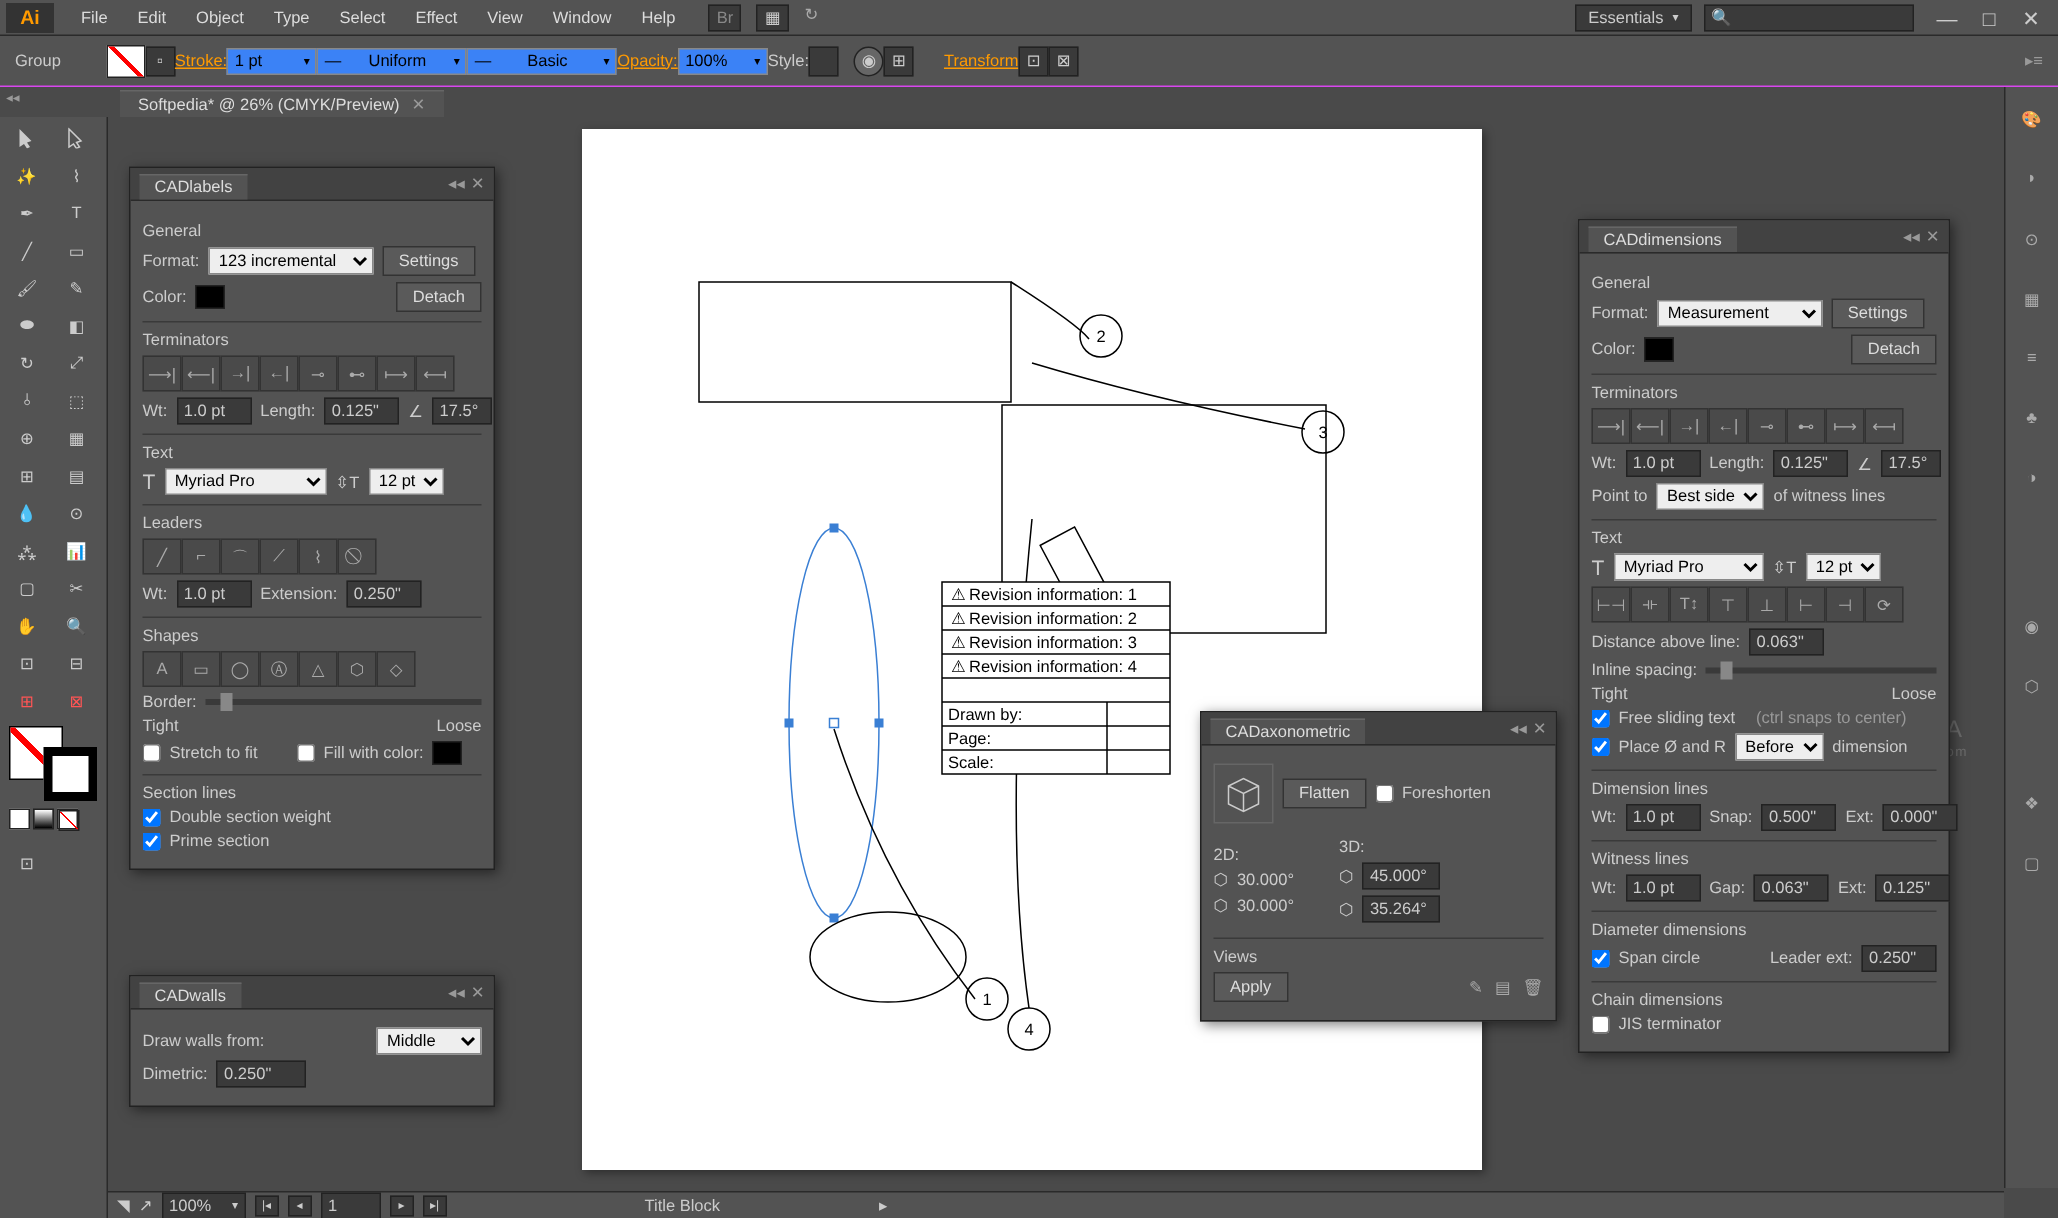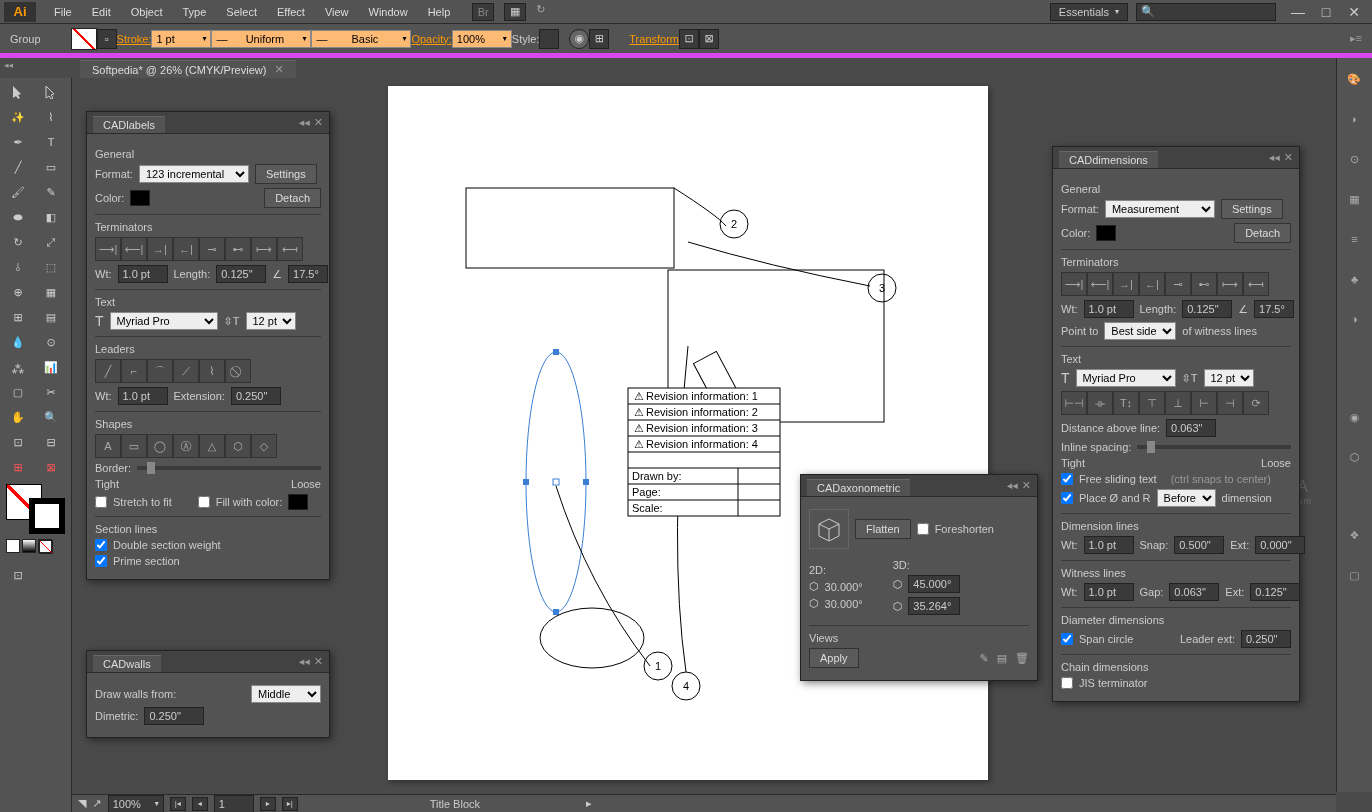--- a/index.html
+++ b/index.html
@@ -5,27 +5,27 @@
 *{margin:0;padding:0;box-sizing:border-box;font-family:"Segoe UI",Tahoma,sans-serif;font-size:11px;user-select:none}
 body{background:#4a4a4a;width:1372px;height:812px;overflow:hidden;color:#ccc;position:relative}
 .menubar{height:24px;background:#535353;display:flex;align-items:center;padding:0 4px;border-bottom:1px solid #2a2a2a}
 .app-logo{width:32px;height:20px;background:#333;color:#ff9a00;display:flex;align-items:center;justify-content:center;font-weight:bold;font-size:13px;margin-right:8px}
 .menu-item{padding:16px 10px;height:24px;display:flex;align-items:center;cursor:default;color:#ddd}
 .menu-right{margin-left:auto;display:flex;align-items:center;gap:8px}
 .workspace-sel{background:#3a3a3a;border:1px solid #222;padding:2px 8px;color:#ccc;display:flex;align-items:center;gap:6px}
 .search-box{background:#3a3a3a;border:1px solid #222;width:140px;height:18px;display:flex;align-items:center;padding:0 4px}
 .win-ctrl{display:flex}
 .win-btn{width:28px;height:18px;display:flex;align-items:center;justify-content:center;color:#ccc;font-size:14px}
-.ctrlbar{height:34px;background:#535353;display:flex;align-items:center;padding:0 10px;gap:0;border-bottom:5px solid #d946ef}
+.ctrlbar{height:34px;background:#535353;display:flex;align-items:center;padding:0 10px;gap:0;border-bottom:1px solid #d946ef}
 .ctrl-label{color:#ccc}
 .ctrl-label.orange{color:#ff9a00;text-decoration:underline}
 .swatch{width:26px;height:22px;background:#fff;border:1px solid #222;position:relative}
 .swatch::after{content:'';position:absolute;inset:0;background:linear-gradient(45deg,transparent 46%,red 46%,red 54%,transparent 54%)}
 .sq-btn{width:20px;height:20px;border:1px solid #222;background:#3a3a3a;display:flex;align-items:center;justify-content:center}
-.dropdown{background:#fdba74;border:1px solid #888;height:18px;display:flex;align-items:center;padding:0 4px;color:#000;gap:4px;min-width:60px;justify-content:space-between}
+.dropdown{background:#3b82f6;border:1px solid #888;height:18px;display:flex;align-items:center;padding:0 4px;color:#000;gap:4px;min-width:60px;justify-content:space-between}
 .dropdown.dark{background:#3a3a3a;border:1px solid #222;color:#ccc}
 .dd-arrow{font-size:8px}
 .tabbar{height:20px;background:#4a4a4a;display:flex;align-items:flex-end;padding-left:80px}
 .doc-tab{background:#535353;padding:2px 12px;color:#ddd;display:flex;align-items:center;gap:8px;border-top:1px solid #666}
 .tab-close{color:#999}
 .main-area{position:relative;height:734px;display:flex}
 .toolbar{width:72px;background:#535353;display:flex;flex-wrap:wrap;padding:2px;gap:1px;align-content:flex-start;border-right:1px solid #2a2a2a}
 .tool{width:32px;height:24px;display:flex;align-items:center;justify-content:center;cursor:default;color:#ccc}
 .tool svg{pointer-events:none}
 .fill-stroke{width:60px;height:50px;position:relative;margin:4px}

